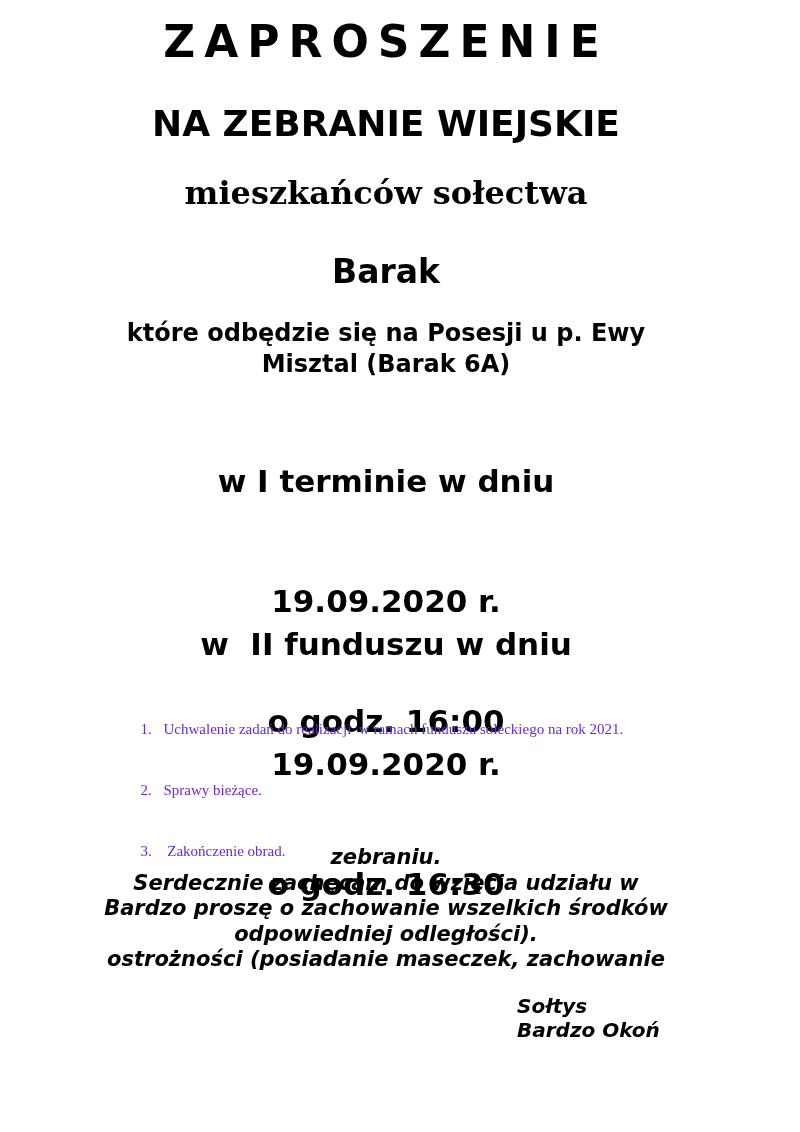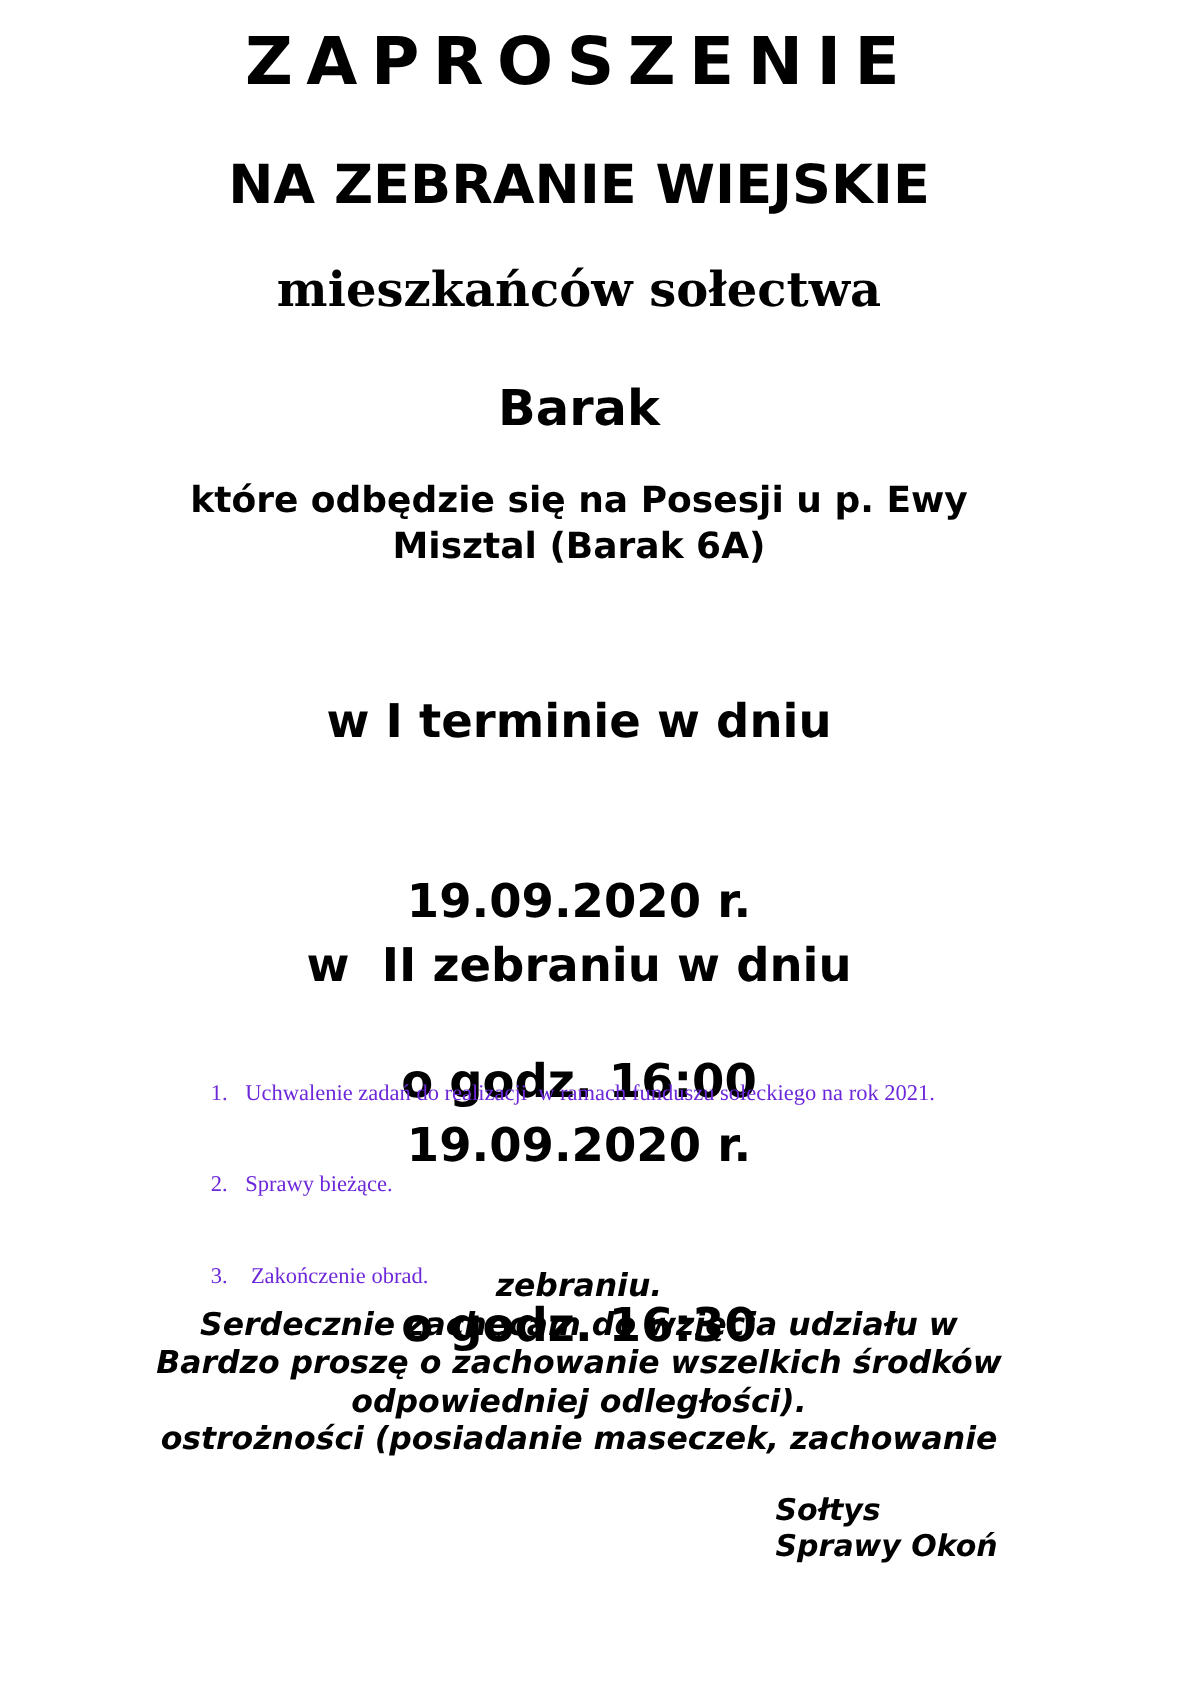--- a/index.html
+++ b/index.html
@@ -121,21 +121,21 @@
     <div>Misztal (Barak 6A)</div>
   </div>
 
   <div class="centered term term-1">
     <div>w I terminie w dniu</div>
     <div>19.09.2020 r.</div>
     <div>o godz. 16:00</div>
   </div>
 
   <div class="centered term term-2">
-    <div>w  II zebraniu w dniu</div>
+    <div>w  II funduszu w dniu</div>
     <div>19.09.2020 r.</div>
     <div>o godz. 16:30</div>
   </div>
 
 
   <div class="agenda-list">
     <div class="agenda-item">
       <span class="agenda-num">1.</span><span>Uchwalenie zadań do realizacji  w ramach funduszu sołeckiego na rok 2021.</span>
     </div>
     <div class="agenda-item">
@@ -149,16 +149,16 @@
   <div class="centered closing">
     <div>zebraniu.</div>
     <div>Serdecznie zachęcam do wzięcia udziału w</div>
     <div>Bardzo proszę o zachowanie wszelkich środków</div>
     <div>odpowiedniej odległości).</div>
     <div>ostrożności (posiadanie maseczek, zachowanie</div>
   </div>
 
   <div class="signature">
     <div>Sołtys</div>
-    <div>Sprawy Okoń</div>
+    <div>Bardzo Okoń</div>
   </div>
 
 </div>
 
 </body></html>

